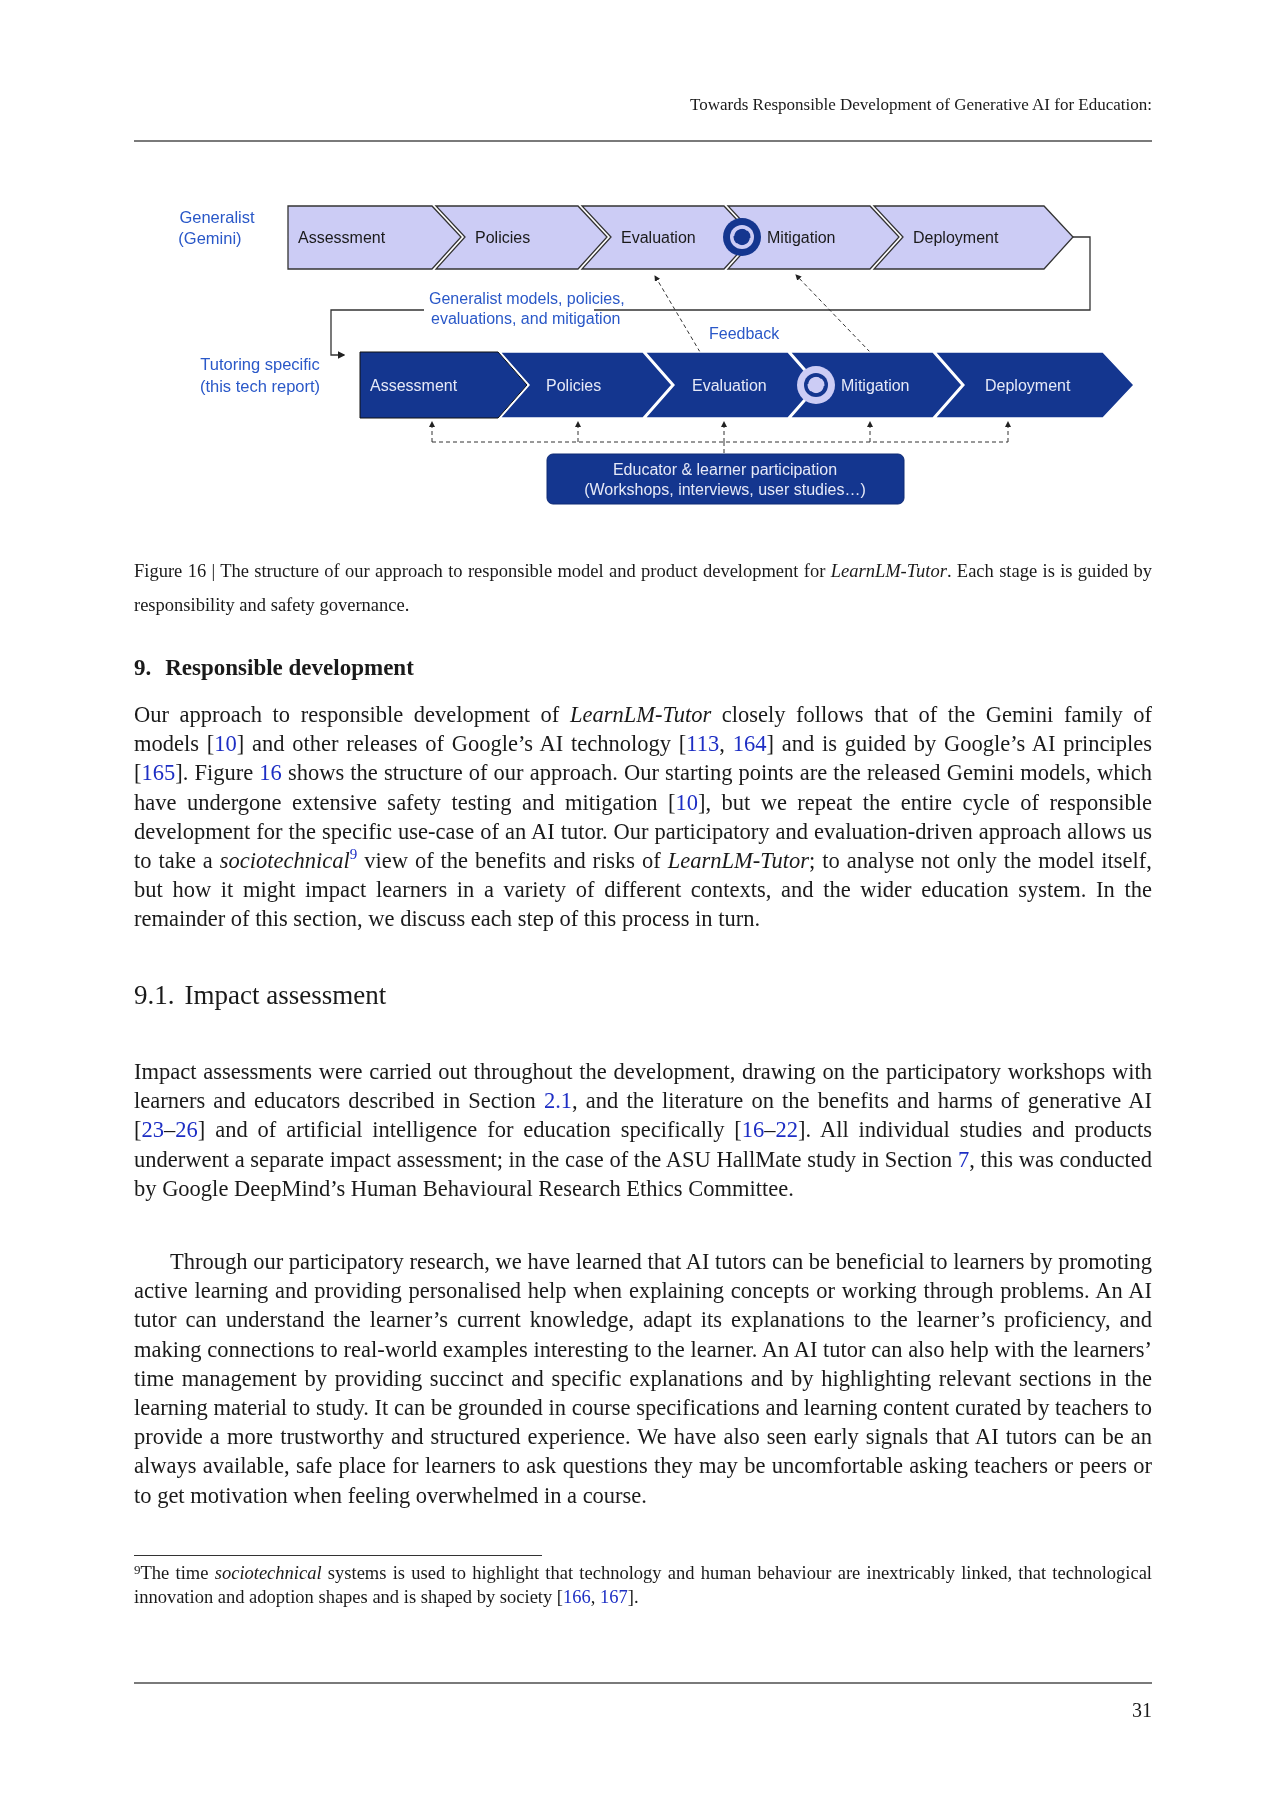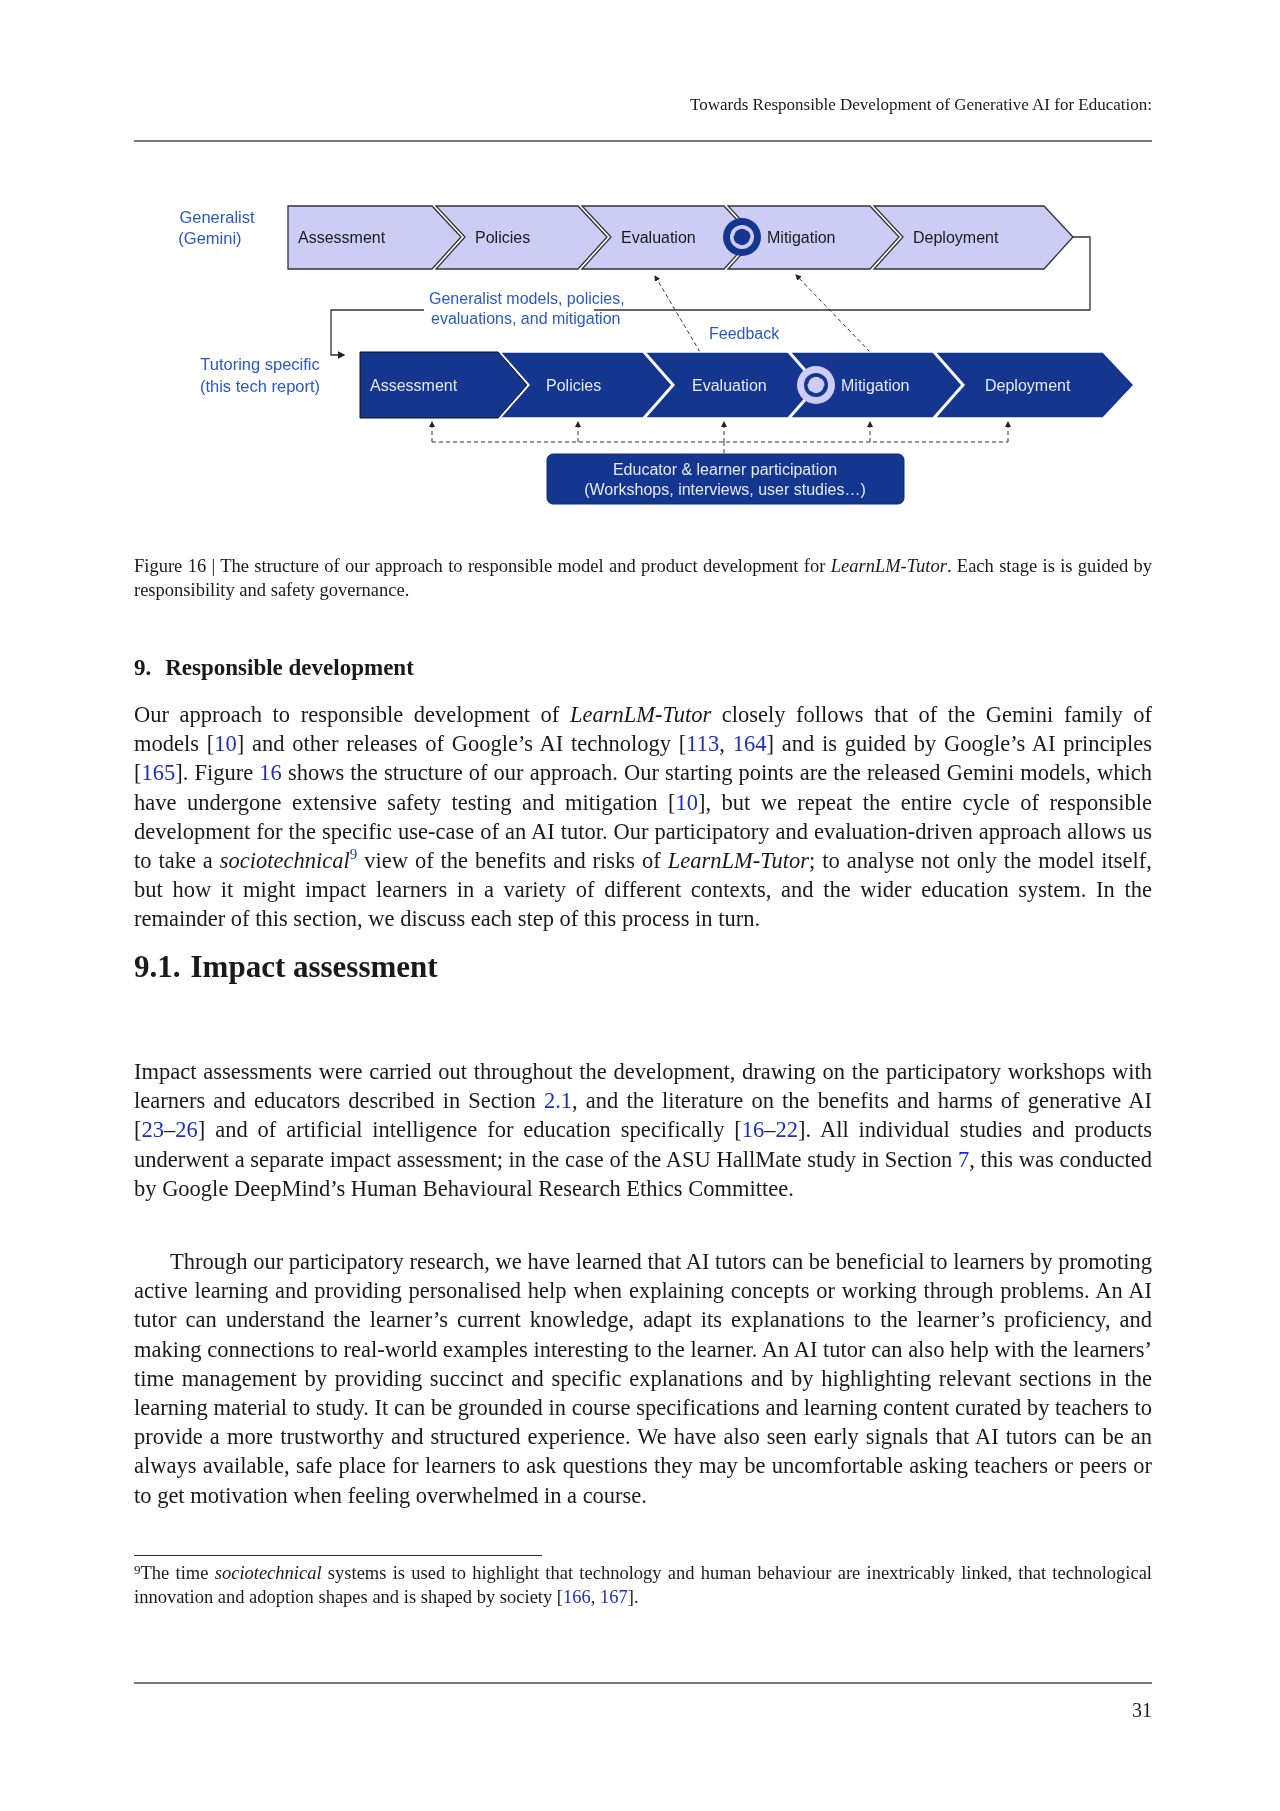--- a/index.html
+++ b/index.html
@@ -1,26 +1,26 @@
 <!DOCTYPE html>
 <html><head>
 <meta charset="utf-8">
 <style>
   html, body { margin:0; padding:0; background:#ffffff; }
   body { width:1280px; height:1811px; position:relative; font-family:"Liberation Serif", "DejaVu Serif", serif; color:#1a1a1a; overflow:hidden; }
   .running-head { position:absolute; left:134px; top:94px; width:1018px; text-align:right; font-size:17px; line-height:22px; }
   .head-rule { position:absolute; left:134px; top:140px; width:1018px; height:2px; background:#7a7a7a; }
   .diagram { position:absolute; left:134px; top:190px; width:1018px; height:330px; }
-  .caption { position:absolute; left:134px; top:554px; width:1018px; font-size:18.5px; line-height:24px; text-align:justify; }
+  .caption { position:absolute; left:134px; top:554px; width:1018px; font-size:18.5px; line-height:34px; text-align:justify; }
   .caption i { font-style:italic; }
   .h1 { position:absolute; left:134px; top:650px; font-size:23px; font-weight:bold; line-height:36px; }
   .h1 .num { margin-right:14px; }
   .body-text { font-size:22.5px; line-height:29.2px; text-align:justify; text-align-last:left; }
   .p1 { position:absolute; left:134px; top:700px; width:1018px; }
-  .h2 { position:absolute; left:134px; top:952px; font-size:31px; font-weight:bold; line-height:30px; }
+  .h2 { position:absolute; left:134px; top:980px; font-size:27px; font-weight:normal; line-height:30px; }
   .h2 .num { margin-right:10px; }
   .p2 { position:absolute; left:134px; top:1057px; width:1018px; }
   .p3 { position:absolute; left:134px; top:1247px; width:1018px; text-indent:36px; }
   .fn-rule { position:absolute; left:134px; top:1555px; width:408px; height:1px; background:#333; }
   .footnote { position:absolute; left:134px; top:1561px; width:1018px; font-size:18.5px; line-height:24px; text-align:justify; text-align-last:left; }
   .footnote sup { font-size:13px; vertical-align:5px; line-height:0; }
   .foot-rule { position:absolute; left:134px; top:1682px; width:1018px; height:2px; background:#7a7a7a; }
   .page-num { position:absolute; left:1100px; top:1699px; width:52px; text-align:right; font-size:20px; }
   .link { color:#1d2ec4; }
   sup.fnref { font-size:15px; vertical-align:9px; line-height:0; color:#1d2ec4; }

